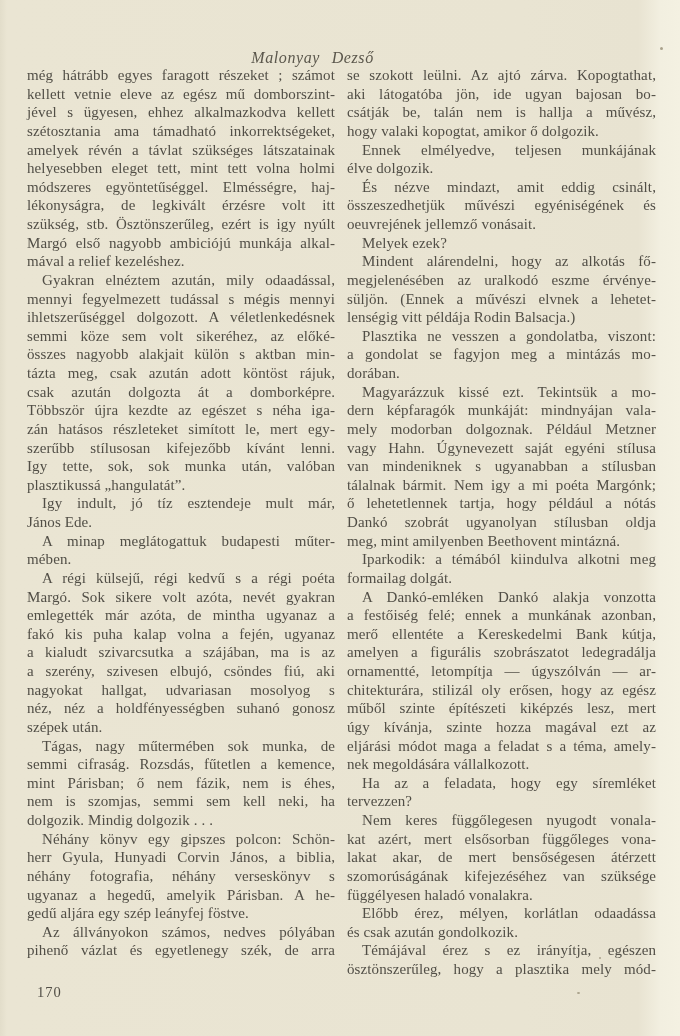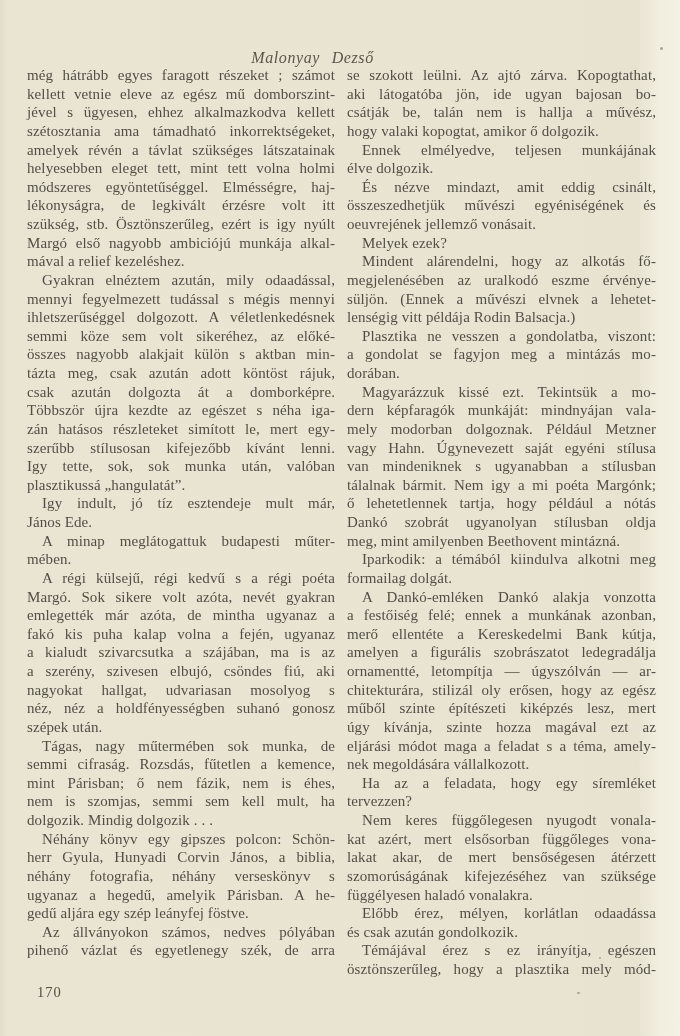--- a/index.html
+++ b/index.html
@@ -113,21 +113,21 @@
         <div class="line">a kialudt szivarcsutka a szájában, ma is az</div>
         <div class="line">a szerény, szivesen elbujó, csöndes fiú, aki</div>
         <div class="line">nagyokat hallgat, udvariasan mosolyog s</div>
         <div class="line">néz, néz a holdfényességben suhanó gonosz</div>
         <div class="line last">szépek után.</div>
       </div>
       <div class="paragraph">
         <div class="line indent">Tágas, nagy műtermében sok munka, de</div>
         <div class="line">semmi cifraság. Rozsdás, fűtetlen a kemence,</div>
         <div class="line">mint Párisban; ő nem fázik, nem is éhes,</div>
-        <div class="line">nem is szomjas, semmi sem kell mult, ha</div>
+        <div class="line">nem is szomjas, semmi sem kell neki, ha</div>
         <div class="line last">dolgozik. Mindig dolgozik . . .</div>
       </div>
       <div class="paragraph">
         <div class="line indent">Néhány könyv egy gipszes polcon: Schön-</div>
         <div class="line">herr Gyula, Hunyadi Corvin János, a biblia,</div>
         <div class="line">néhány fotografia, néhány verseskönyv s</div>
         <div class="line">ugyanaz a hegedű, amelyik Párisban. A he-</div>
         <div class="line last">gedű aljára egy szép leányfej föstve.</div>
       </div>
       <div class="paragraph">

